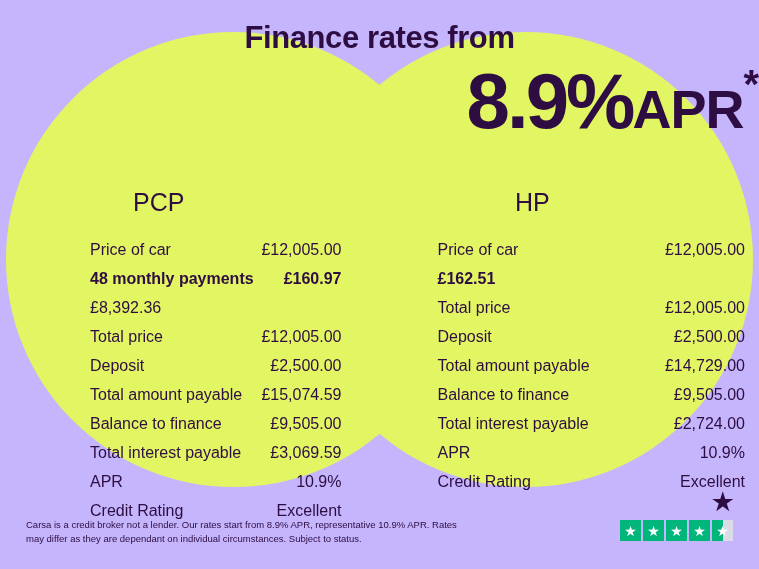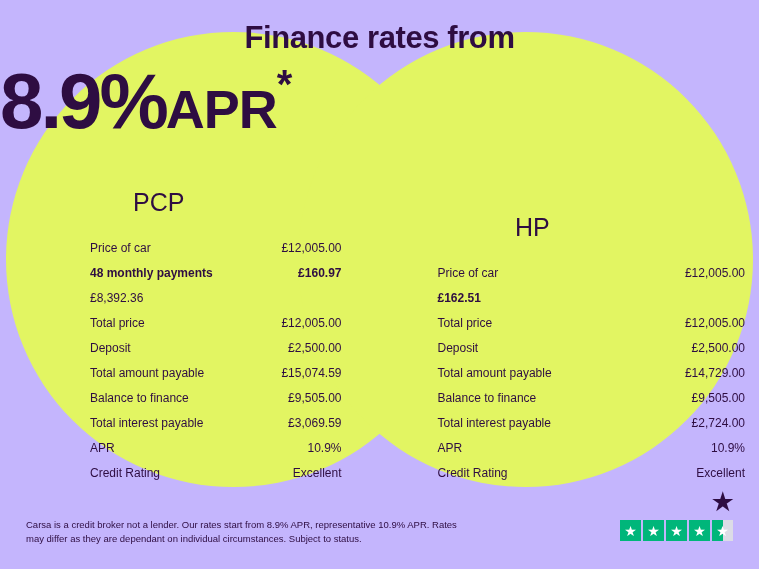--- a/index.html
+++ b/index.html
@@ -46,21 +46,21 @@
     color: #2e0d42;
     font-size: 31px;
     font-weight: bold;
     letter-spacing: -0.4px;
   }
   .bigrate {
     position: absolute;
     top: 62px;
     left: 0;
     width: 100%;
-    text-align: left;
+    text-align: right;
     color: #2e0d42;
     line-height: 1;
     white-space: nowrap;
   }
   .bigrate .num {
     font-size: 78px;
     font-weight: bold;
     letter-spacing: -3px;
   }
   .bigrate .apr {
@@ -85,23 +85,23 @@
   }
   .panel { width: 50%; }
   .panel-title {
     text-align: center;
     color: #2e0d42;
     font-size: 25px;
     font-weight: normal;
     margin-bottom: 18px;
   }
   .panel-left .panel-title  { padding-right: 62px; }
-  .panel-right .panel-title { padding-right: 74px; margin-top: 25px; }
-
-  .rows { color: #2e0d42; font-size: 12px; }
+  .panel-right .panel-title { padding-right: 74px; }
+
+  .rows { color: #2e0d42; font-size: 16px; }
   .panel-left .rows  { padding: 0 38px 0 90px; }
   .panel-right .rows { padding: 0 14px 0 58px; }
 
   .row {
     display: flex;
     justify-content: space-between;
     align-items: baseline;
     padding: 5.5px 0;
   }
   .row .label { white-space: nowrap; }

